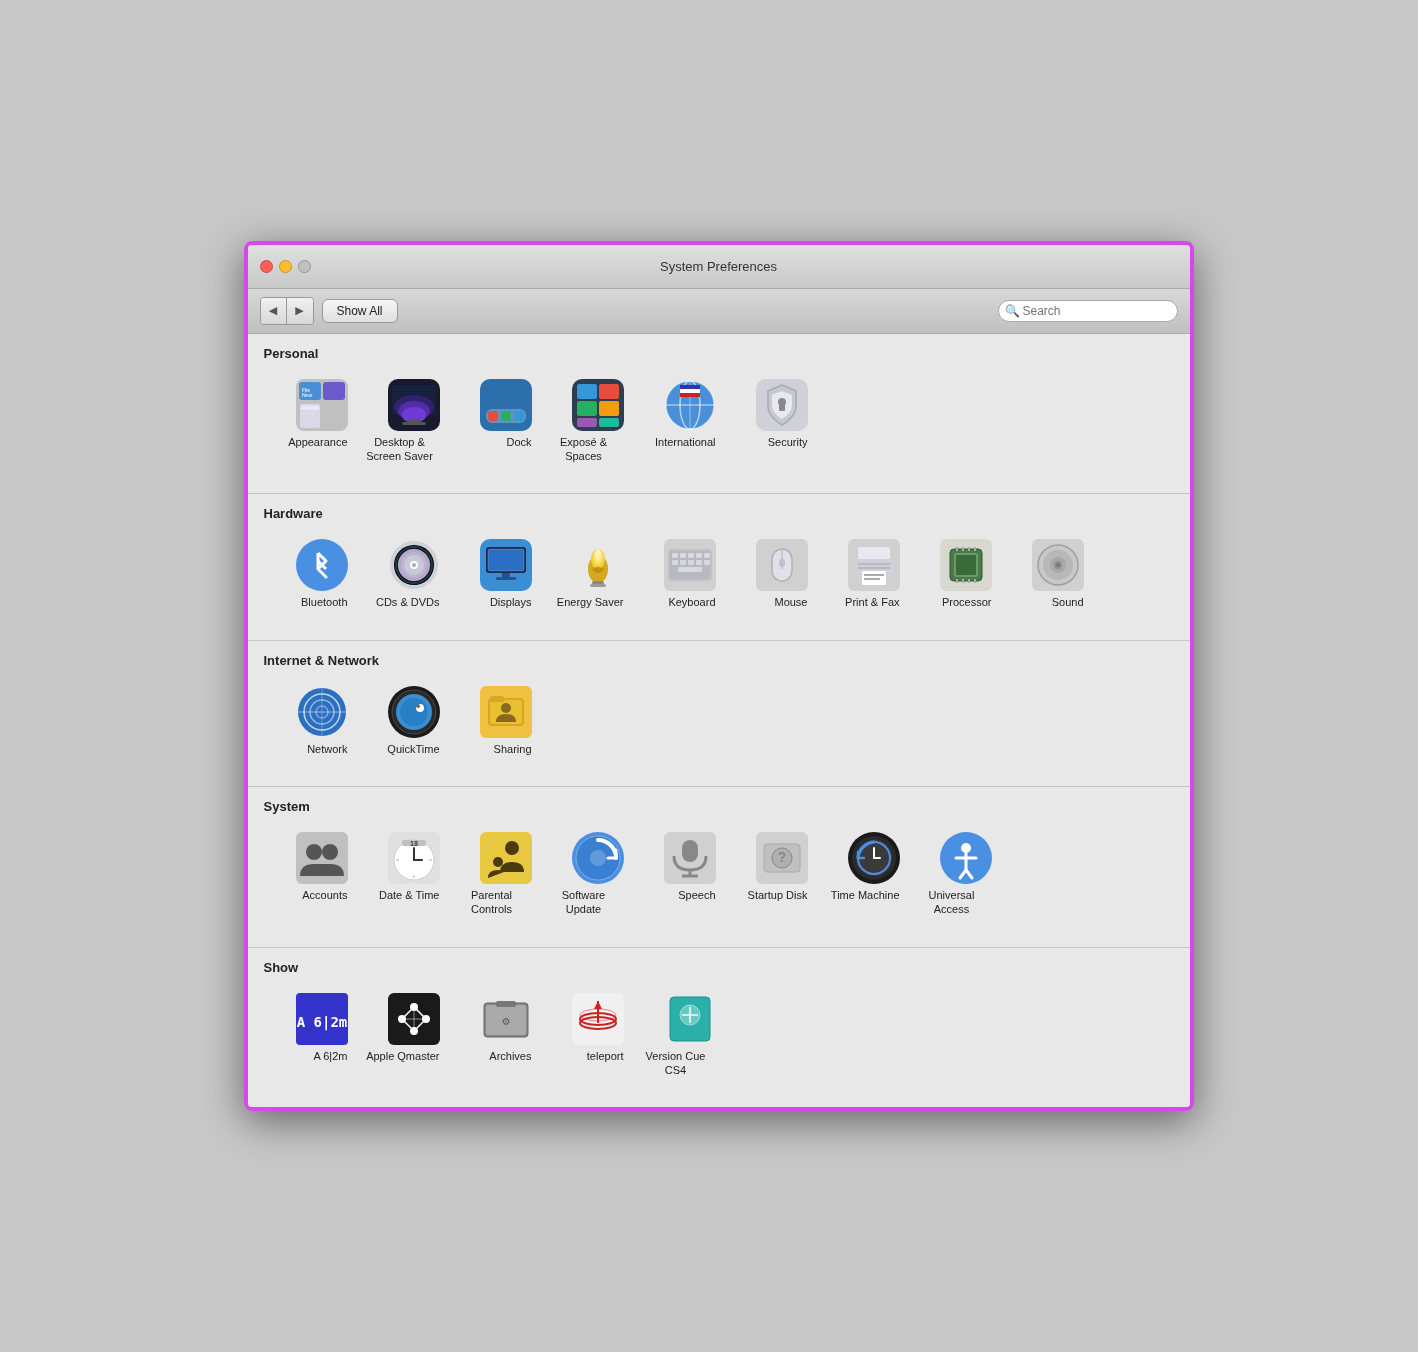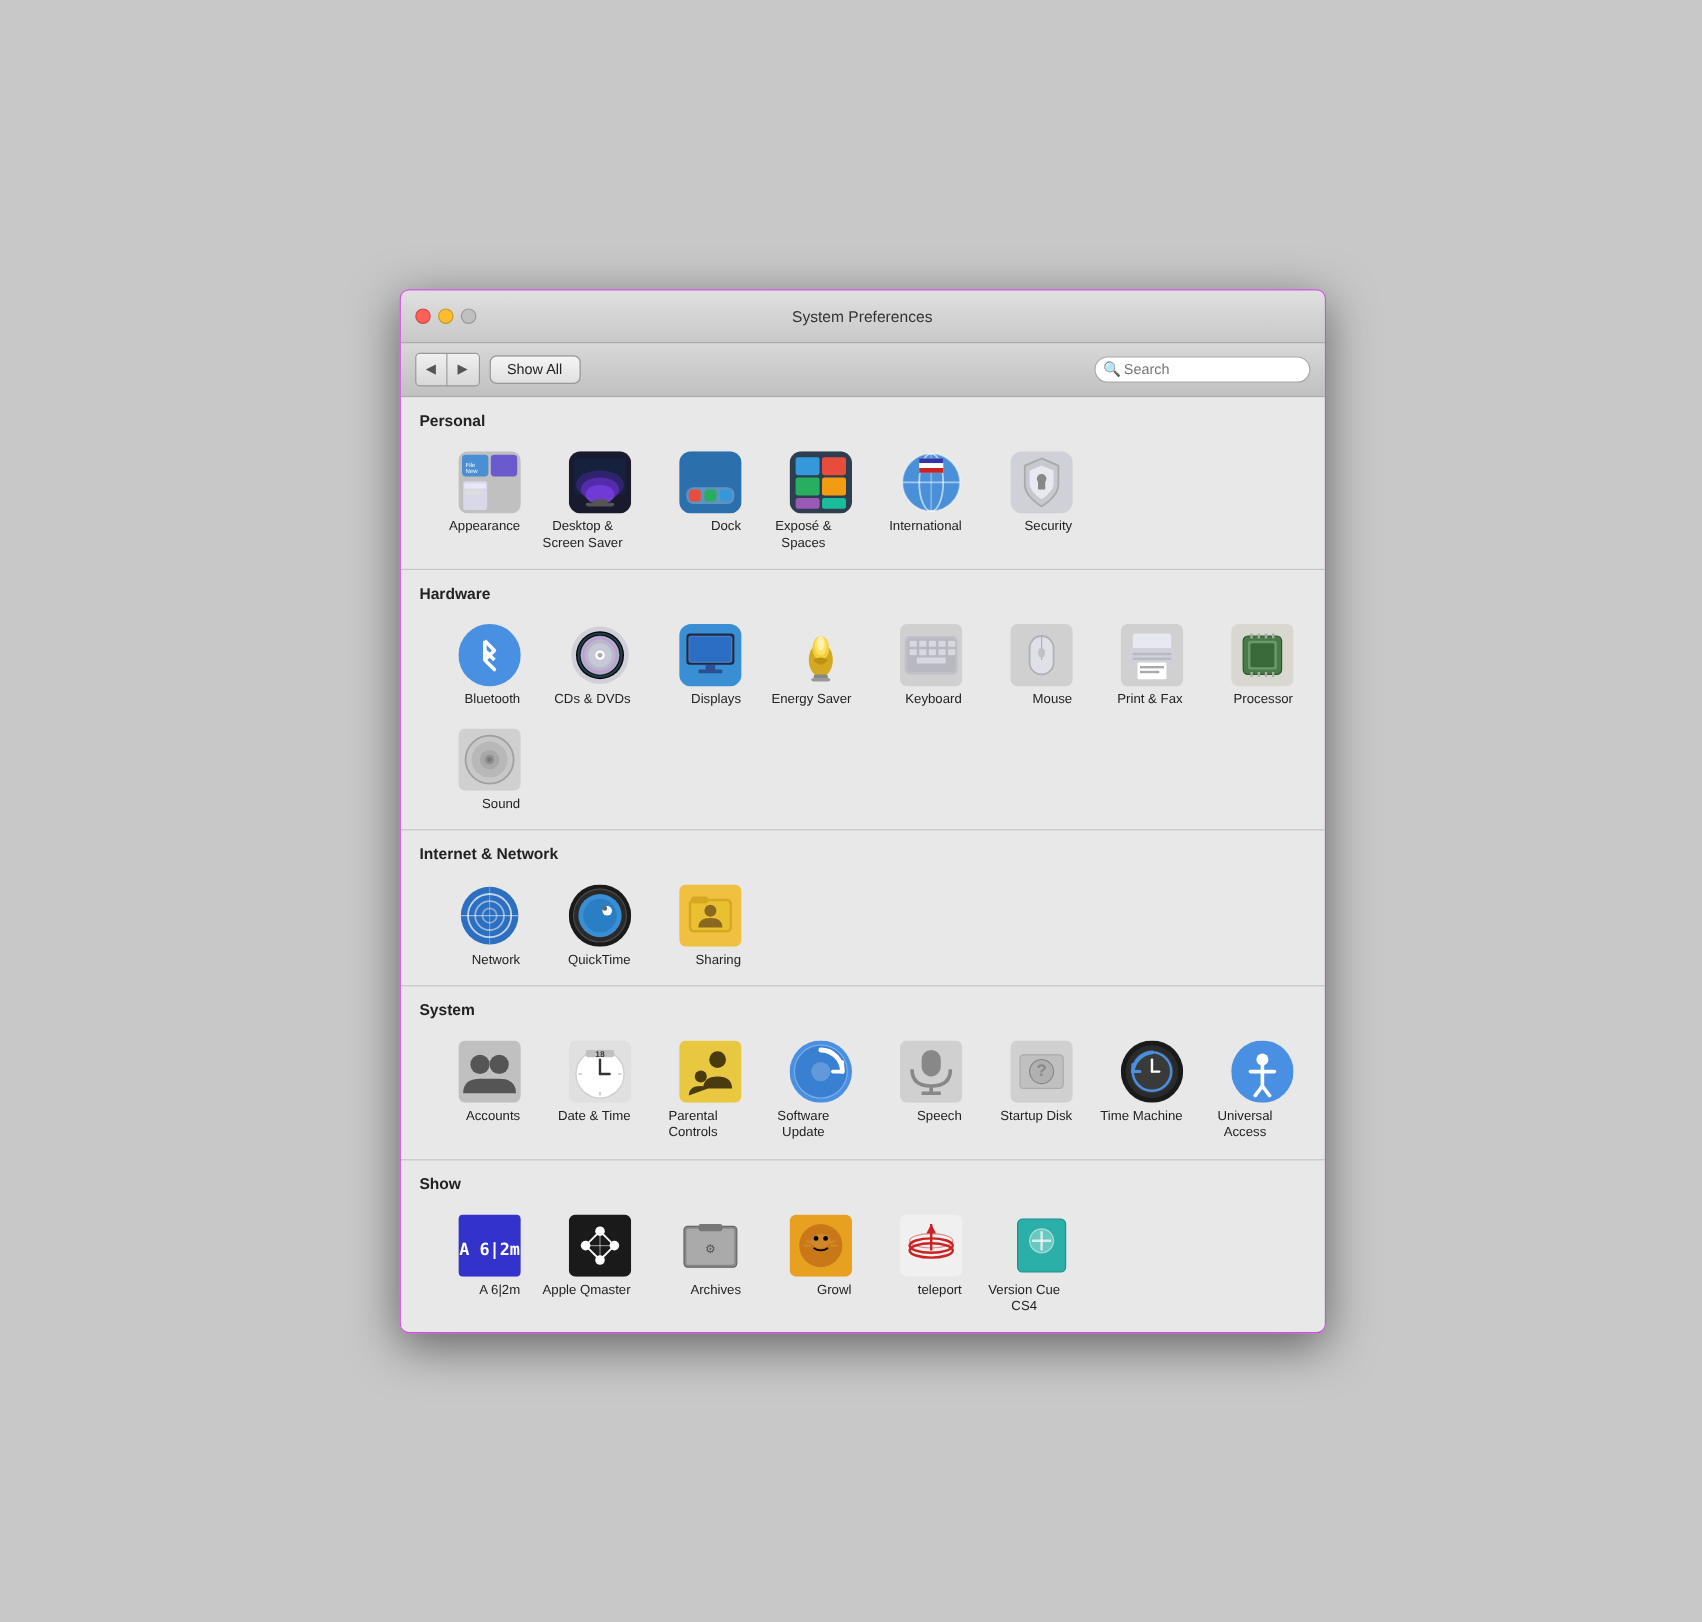--- a/index.html
+++ b/index.html
@@ -5,25 +5,25 @@
     * { box-sizing: border-box; margin: 0; padding: 0; }
     body {
       font-family: -apple-system, 'Lucida Grande', sans-serif;
       background: #c8c8c8;
       display: flex;
       justify-content: center;
       align-items: center;
       min-height: 100vh;
     }
     .window {
-      width: 772px;
+      width: 950px;
       border-radius: 8px;
       overflow: hidden;
       box-shadow: 0 10px 40px rgba(0,0,0,0.5);
-      border: 1px solid #d946ef;
+      border: 4px solid #d946ef;
       margin-left: 19px;
     }
     .titlebar {
       background: linear-gradient(to bottom, #e0e0e0 0%, #c8c8c8 100%);
       height: 44px;
       display: flex;
       align-items: center;
       padding: 0 12px;
       border-bottom: 1px solid #aaa;
       position: relative;
@@ -113,21 +113,21 @@
       font-size: 12px;
       color: #3b82f6;
       width: 180px;
       outline: none;
     }
     .content {
       background: #e8e8e8;
       padding: 0;
     }
     .section {
-      padding: 12px 16px 8px 16px;
+      padding: 12px 16px 24px 16px;
       border-bottom: 1px solid #c5c5c5;
     }
     .section:last-child { border-bottom: none; }
     .section-title {
       font-size: 13px;
       font-weight: bold;
       color: #222;
       margin-bottom: 12px;
     }
     .items-grid {
@@ -615,37 +615,20 @@
       <rect x="6" y="12" width="40" height="30" rx="2" fill="#aaa"></rect>
       <text x="26" y="32" text-anchor="middle" font-size="10" fill="#555" font-family="sans-serif">⚙</text>
       <rect x="16" y="8" width="20" height="6" rx="2" fill="#777"></rect>
     </svg>
             </div>
             <div class="pref-label">Archives</div>
           </div>
           <div class="pref-item">
             <div class="pref-icon">
               <svg class="icon-svg" viewBox="0 0 52 52">
-      <rect width="52" height="52" rx="6" fill="#e8a020"></rect>
-      <circle cx="26" cy="26" r="18" fill="#c87818"></circle>
-      <ellipse cx="26" cy="22" rx="8" ry="6" fill="#d08828" transform="rotate(-10,26,22)"></ellipse>
-      <circle cx="22" cy="20" r="2" fill="black"></circle>
-      <circle cx="30" cy="20" r="2" fill="black"></circle>
-      <path d="M20 28 Q26 32 32 28" fill="none" stroke="black" stroke-width="1.5"></path>
-      <line x1="14" y1="22" x2="20" y2="24" stroke="#d08828" stroke-width="2"></line>
-      <line x1="12" y1="26" x2="18" y2="26" stroke="#d08828" stroke-width="2"></line>
-      <line x1="38" y1="22" x2="32" y2="24" stroke="#d08828" stroke-width="2"></line>
-      <line x1="40" y1="26" x2="34" y2="26" stroke="#d08828" stroke-width="2"></line>
-    </svg>
-            </div>
-            <div class="pref-label">Growl</div>
-          </div>
-          <div class="pref-item">
-            <div class="pref-icon">
-              <svg class="icon-svg" viewBox="0 0 52 52">
       <rect width="52" height="52" rx="6" fill="#f0f0f0"></rect>
       <ellipse cx="26" cy="30" rx="18" ry="6" fill="none" stroke="#cc2222" stroke-width="2"></ellipse>
       <ellipse cx="26" cy="26" rx="18" ry="6" fill="none" stroke="#cc2222" stroke-width="2"></ellipse>
       <ellipse cx="26" cy="22" rx="18" ry="6" fill="none" stroke="#cc2222" stroke-width="1" opacity="0.5"></ellipse>
       <path d="M22 16 L26 8 L30 16" fill="#cc2222"></path>
       <line x1="26" y1="8" x2="26" y2="30" stroke="#cc2222" stroke-width="2"></line>
     </svg>
             </div>
             <div class="pref-label">teleport</div>
           </div>

